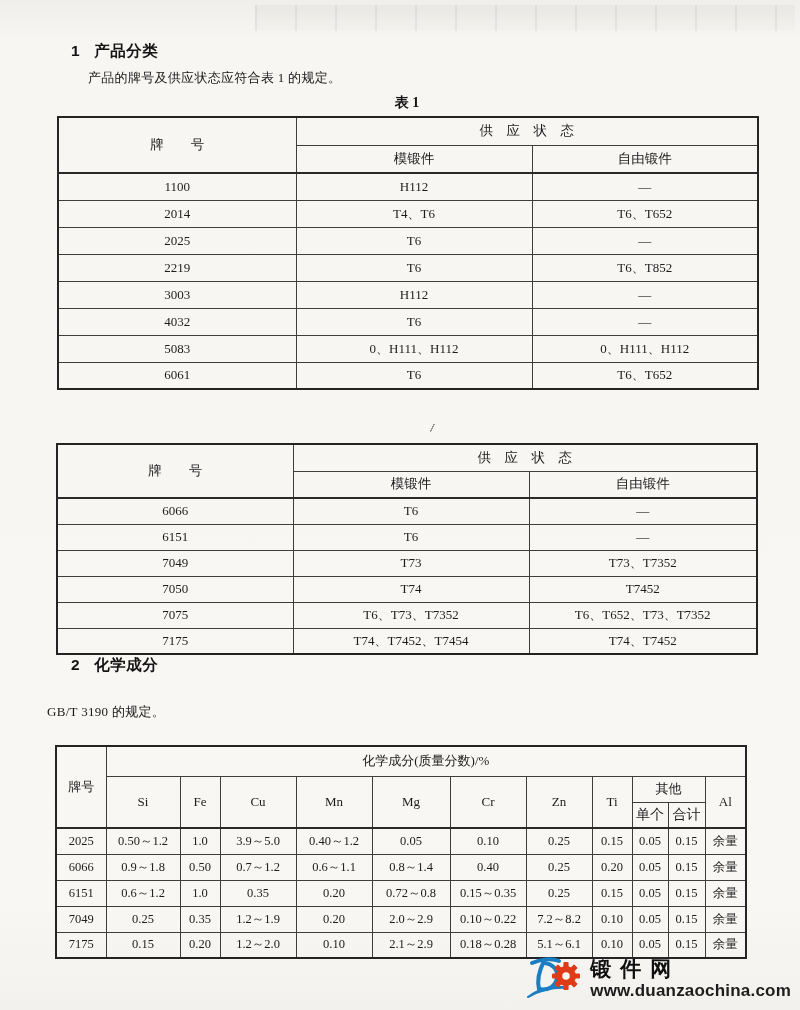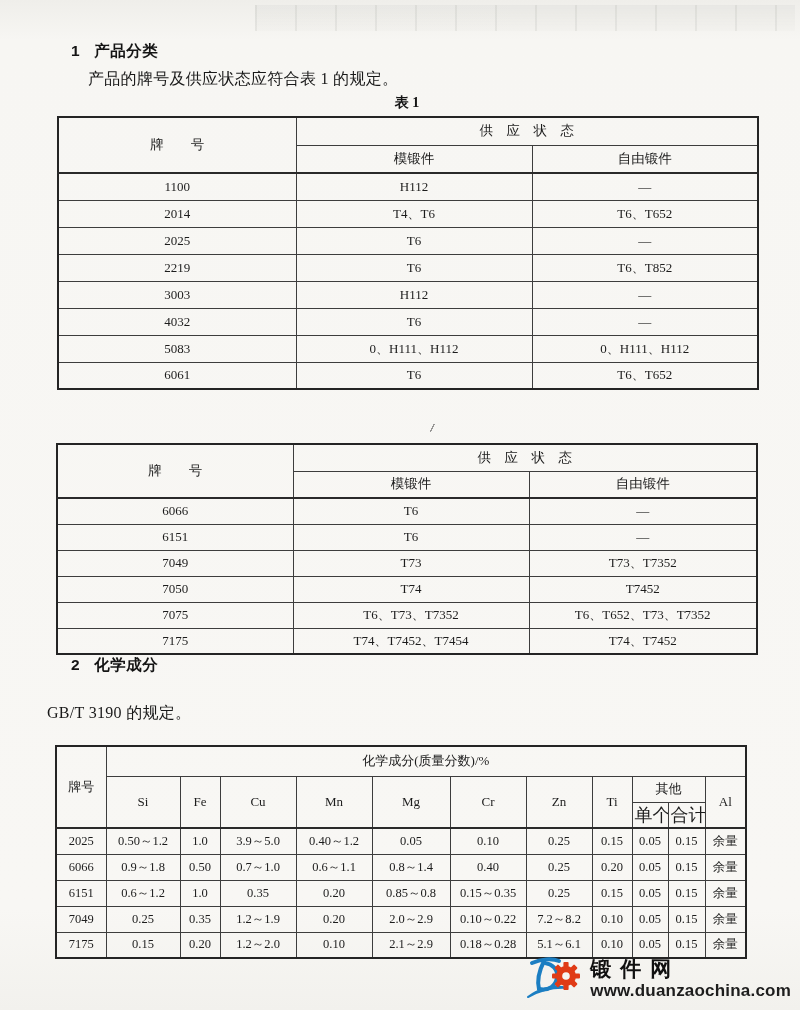--- a/index.html
+++ b/index.html
@@ -27,21 +27,21 @@
   }
   .sec-heading {
     position:absolute;
     font-family:"Liberation Sans","DejaVu Sans",sans-serif;
     font-weight:bold; font-size:15.5px; color:#141414; letter-spacing:0.5px;
   }
   .s1 { left:71px; top:41px; }
   .s2 { left:71px; top:655px; }
   .sec-num { margin-right:14px; }
   .para {
-    position:absolute; margin:0; font-size:16px; color:#191919; letter-spacing:0.3px;
+    position:absolute; margin:0; font-size:13px; color:#191919; letter-spacing:0.3px;
   }
   .p1  { left:88px; top:69px;  }
   .p2a { left:88px; top:679px; }
   .p2b { left:47px; top:703px; }
   .caption {
     position:absolute; text-align:center;
     font-family:Liberation Serif, serif;
     font-weight:bold; font-size:14px; color:#141414;
   }
   .cap1 { left:57px; width:700px; top:94px; }
@@ -65,21 +65,21 @@
   .tcont th { font-size:13.5px; }
   .tcont thead tr { height:27px; }
   .tcont tbody tr { height:26px; }
 
   .t2 { left:55px; top:745px; width:690px; font-size:12.5px; }
   .t2 th { font-size:13px; }
   .t2 tr.h1 { height:30px; }
   .t2 tr.h2 th { font-size:13px; }
   .t2 tr.h2 { height:26px; }
   .t2 tr.h3 { height:26px; }
-  .t2 tr.h3 th { font-size:18px; }
+  .t2 tr.h3 th { font-size:14px; }
   .t2 tbody tr { height:26px; }
 
   .logo { position:absolute; right:9px; bottom:5px; display:flex; align-items:center; gap:7px; }
   .logo-text { display:flex; flex-direction:column; align-items:flex-start; }
   .logo-name {
     font-family:"Liberation Serif","DejaVu Serif",serif;
     font-weight:bold; font-size:21px; color:#101010; letter-spacing:9px; line-height:1.05;
   }
   .logo-url {
     font-family:Liberation Sans, sans-serif;
@@ -267,37 +267,37 @@
           <td>0.25</td>
           <td>0.15</td>
           <td>0.05</td>
           <td>0.15</td>
           <td>余量</td>
       </tr>
       <tr>
         <td>6066</td>
           <td>0.9～1.8</td>
           <td>0.50</td>
-          <td>0.7～1.0</td>
+          <td>0.7～1.2</td>
           <td>0.6～1.1</td>
           <td>0.8～1.4</td>
           <td>0.40</td>
           <td>0.25</td>
           <td>0.20</td>
           <td>0.05</td>
           <td>0.15</td>
           <td>余量</td>
       </tr>
       <tr>
         <td>6151</td>
           <td>0.6～1.2</td>
           <td>1.0</td>
           <td>0.35</td>
           <td>0.20</td>
-          <td>0.85～0.8</td>
+          <td>0.72～0.8</td>
           <td>0.15～0.35</td>
           <td>0.25</td>
           <td>0.15</td>
           <td>0.05</td>
           <td>0.15</td>
           <td>余量</td>
       </tr>
       <tr>
         <td>7049</td>
           <td>0.25</td>

